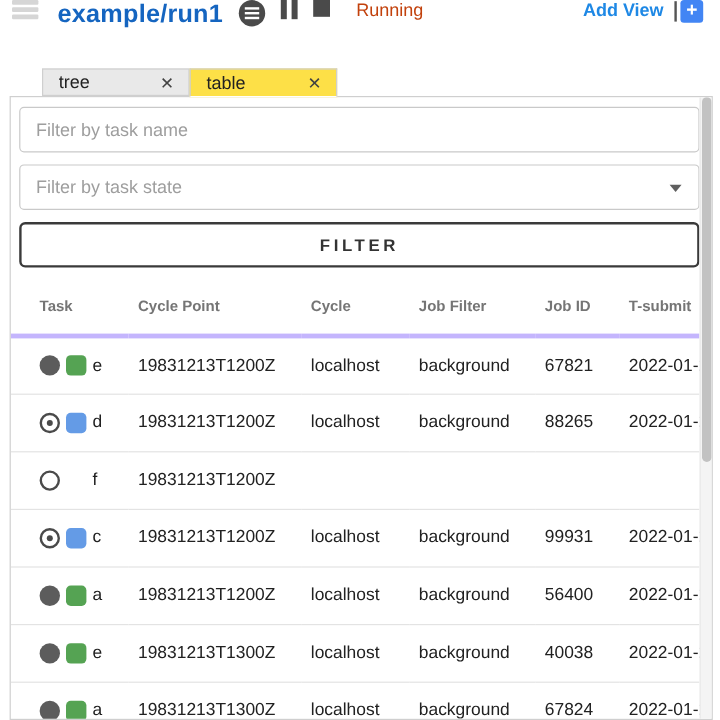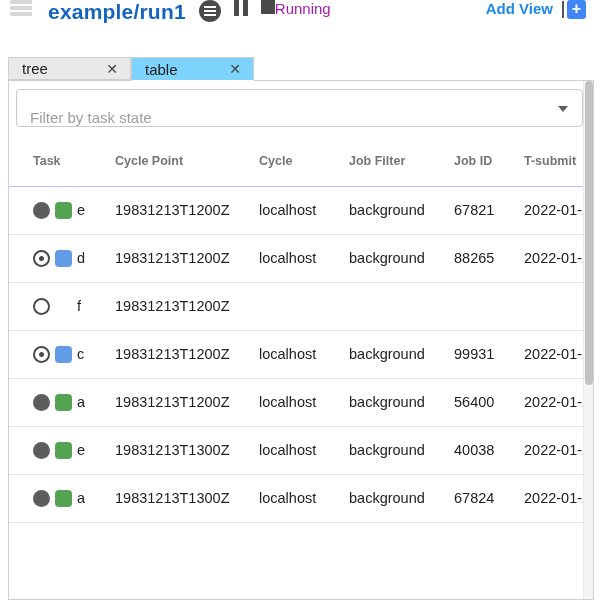--- a/index.html
+++ b/index.html
@@ -10,63 +10,63 @@
   .header { height: 50px; display: flex; align-items: flex-start; padding: 0 14px 0 10px; }
   .list-icon { width: 22px; height: 16px; display: flex; flex-direction: column; justify-content: space-between; }
   .list-icon i { display: block; height: 4px; background: #d6d6d6; border-radius: 1px; }
   .title { color: #1565c0; font-size: 21px; font-weight: bold; margin-left: 16px; letter-spacing: 0.2px; }
   .menu-circle { position: relative; width: 22px; height: 22px; border-radius: 50%; background: #4a4a4a; margin-left: 13px; flex: none; cursor: pointer; }
   .menu-circle::before { content: ""; position: absolute; left: 5px; right: 5px; top: 6px; height: 2px;
     background: #fff; box-shadow: 0 4px 0 #fff, 0 8px 0 #fff; }
   .pause-icon { display: flex; gap: 4px; margin-left: 13px; cursor: pointer; }
   .pause-icon i { display: block; width: 5px; height: 16px; background: #4a4a4a; }
   .stop-icon { width: 14px; height: 14px; background: #4a4a4a; margin-left: 13px; cursor: pointer; }
-  .status { color: #a21caf; font-size: 15px; }
+  .status { color: #c2410c; font-size: 15px; margin-left: 22px; }
   .spacer { flex: 1; }
   .add-view { color: #1e88e5; font-size: 15px; font-weight: 700; cursor: pointer; }
   .add-view-icon { display: flex; align-items: center; margin-left: 9px; cursor: pointer; }
   .cursor-bar { width: 2px; height: 17px; background: #555; margin-right: 3px; }
   .plus-box { width: 19px; height: 19px; background: #4285f4; border-radius: 3px; color: #fff;
     font-size: 16px; font-weight: bold; line-height: 18px; text-align: center; }
 
   
-  .dock { position: absolute; left: 8px; right: 6px; top: 57px; bottom: 0; }
+  .dock { position: absolute; left: 8px; right: 6px; top: 57px; bottom: 0; padding-left: 27px; }
   .tabbar { display: flex; height: 23px; position: relative; z-index: 2; }
   .tab { width: 123px; display: flex; align-items: center; justify-content: space-between;
     padding: 0 12px 0 13px; font-size: 15px; color: #212121; cursor: pointer; }
   .tab.inactive { background: #e9e9e9; border: 1px solid #cfcfcf; }
-  .tab.active { background: #7dd3fc; border: 1px solid #cfcfcf; border-bottom: 1px solid #fff; margin-bottom: -1px; }
+  .tab.active { background: #fde047; border: 1px solid #cfcfcf; border-bottom: 1px solid #fff; margin-bottom: -1px; }
   .tab-close { color: #424242; font-size: 14px; cursor: pointer; }
 
   .content { position: absolute; left: 0; right: 0; top: 23px; bottom: 0;
     border: 1px solid #cfcfcf; background: #fff; overflow: hidden; }
   .pane { position: absolute; left: 0; top: 0; right: 10px; bottom: 0; overflow: hidden; padding-top: 8px; }
 
   
   .scrollbar { position: absolute; top: 0; right: 0; bottom: 0; width: 10px; background: #f4f4f4; border-left: 1px solid #e9e9e9; }
   .scroll-thumb { position: absolute; top: 0; left: 1px; width: 8px; height: 304px; background: #c2c2c2; border-radius: 4px; }
 
   
   .filter-input { display: block; width: 567px; height: 38px; margin: 0 0 10px 7px;
     border: 1px solid #c9c9c9; border-radius: 4px; padding: 0 13px; font-size: 15px;
     color: #212121; outline: none; font-family: "Liberation Sans", sans-serif; }
   .filter-input::placeholder { color: #9e9e9e; opacity: 1; }
   .select-box { position: relative; width: 567px; height: 38px; margin: 0 0 10px 7px;
-    border: 1px solid #c9c9c9; border-radius: 4px; padding: 0 13px; display: flex; align-items: flex-end; cursor: pointer; }
+    border: 1px solid #c9c9c9; border-radius: 4px; padding: 0 13px; display: flex; align-items: center; cursor: pointer; }
   .select-placeholder { color: #9e9e9e; font-size: 15px; }
   .dropdown-arrow { position: absolute; right: 14px; top: 16px; width: 0; height: 0;
     border-left: 5px solid transparent; border-right: 5px solid transparent; border-top: 6px solid #5f5f5f; }
   .filter-button { display: block; width: 567px; height: 38px; margin-left: 7px; background: #fff;
     border: 2px solid #3a3a3a; border-radius: 5px; font-size: 14px; font-weight: bold;
     letter-spacing: 3px; color: #333; cursor: pointer; font-family: "Liberation Sans", sans-serif; }
 
   
   table { border-collapse: collapse; width: 100%; margin-top: 8px; table-layout: fixed; }
   th { color: #757575; font-size: 12.5px; font-weight: bold; text-align: left;
-    height: 49px; padding-left: 8px; border-bottom: 1px solid #c4b5fd; white-space: nowrap; }
+    height: 49px; padding-left: 8px; border-bottom: 4px solid #c4b5fd; white-space: nowrap; }
   th.c-task { padding-left: 24px; }
   td { height: 48px; font-size: 14.5px; color: #212121; padding-left: 8px;
     border-bottom: 1px solid #e3e3e3; white-space: nowrap; overflow: hidden; }
   td.c-task { padding-left: 24px; }
   .task-flex { display: flex; align-items: center; }
   .state-circle { flex: none; width: 17px; height: 17px; border-radius: 50%; }
   .state-circle.succeeded { background: #5c5c5c; }
   .state-circle.running, .state-circle.waiting { border: 2px solid #4a4a4a; background: #fff; position: relative; }
   .state-circle.running::after { content: ""; position: absolute; left: 4px; top: 4px; width: 5px; height: 5px;
     border-radius: 50%; background: #4a4a4a; }
@@ -108,24 +108,26 @@
       <span class="tab-close">✕</span>
     </div>
     <div class="tab active">
       <span>table</span>
       <span class="tab-close">✕</span>
     </div>
   </div>
 
   <div class="content">
     <div class="pane">
+      <input class="filter-input" type="text" placeholder="Filter by task name" style="">
       <div class="select-box">
         <span class="select-placeholder">Filter by task state</span>
         <span class="dropdown-arrow"></span>
       </div>
+      <button class="filter-button">FILTER</button>
 
       <table>
         <colgroup>
           <col style="width:98px">
             <col style="width:144px">
             <col style="width:90px">
           <col style="width:105px">
             <col style="width:70px">
             <col>
         </colgroup>

